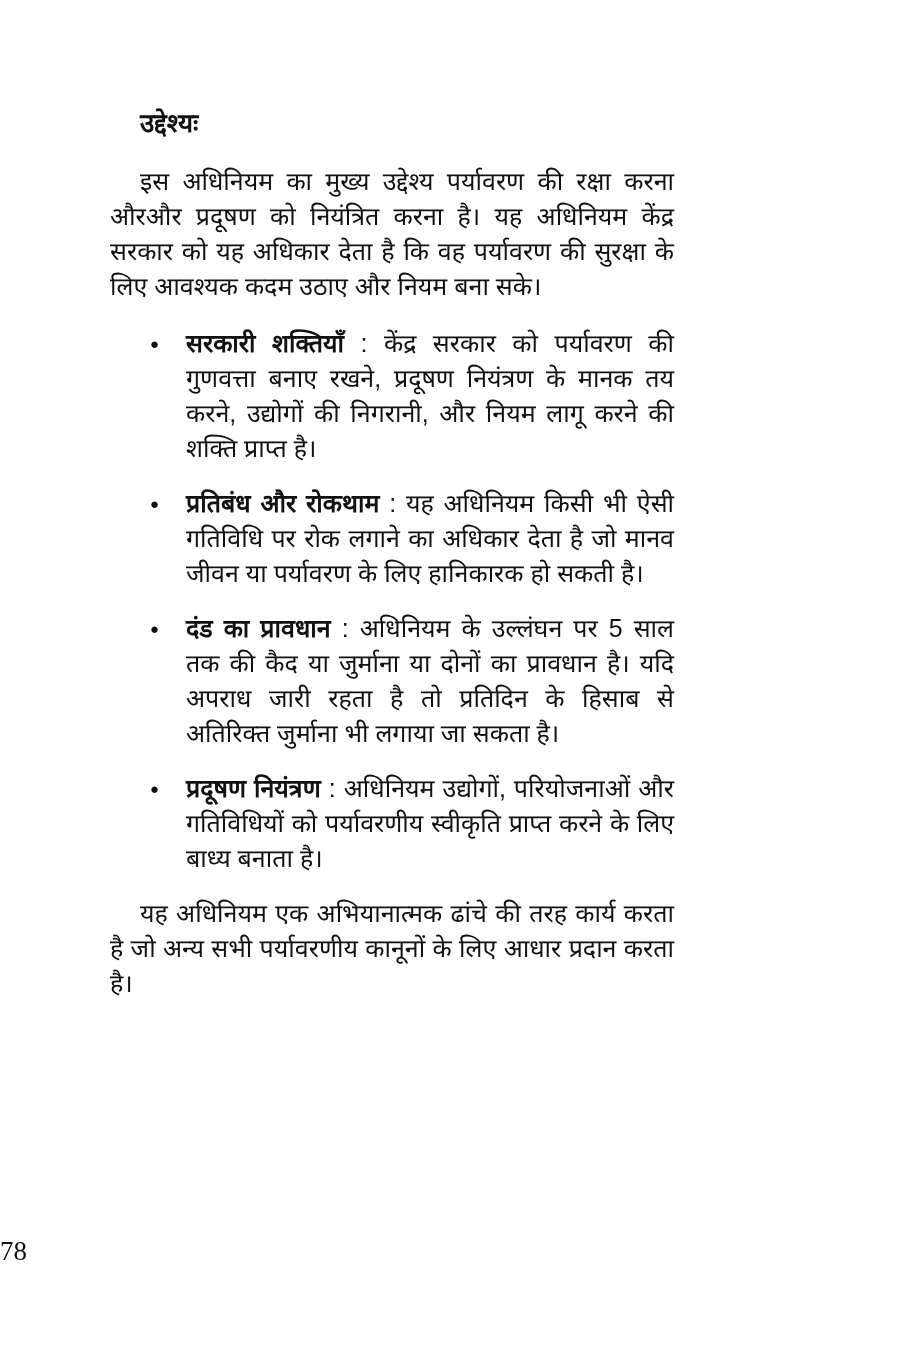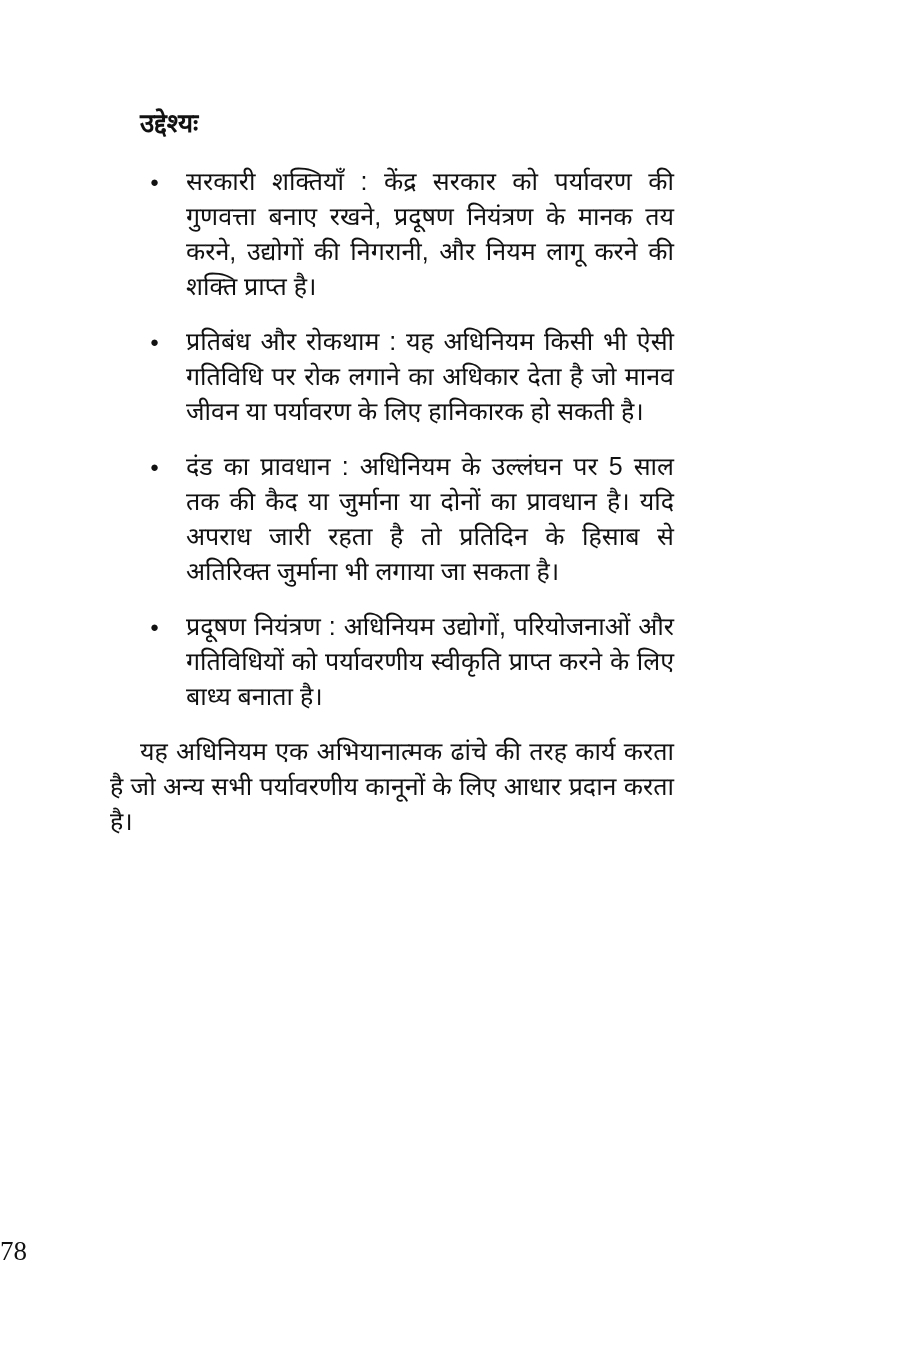--- a/index.html
+++ b/index.html
@@ -49,21 +49,21 @@
     text-align: justify;
   }
   .bullet-marker {
     position: absolute;
     left: 40px;
     top: 0;
     font-size: 15px;
     line-height: 35px;
   }
   .term {
-    font-weight: normal;
+    font-weight: bold;
   }
   .latin {
     font-family: "Liberation Serif", serif;
     font-size: 27px;
   }
   .page-number {
     position: absolute;
     left: 0;
     right: 0;
     top: 1236px;
@@ -73,20 +73,21 @@
   }
 </style>
 </head>
 <body>
 
 <div class="page">
   <div class="content">
 
     <div class="heading">उद्देश्यः</div>
 
+    <p class="para">इस अधिनियम का मुख्य उद्देश्य पर्यावरण की रक्षा करना औरऔर प्रदूषण को नियंत्रित करना है। यह अधिनियम केंद्र सरकार को यह अधिकार देता है कि वह पर्यावरण की सुरक्षा के लिए आवश्यक कदम उठाए और नियम बना सके।</p>
 
     <ul class="bullets">
       <li>
         <span class="bullet-marker">●</span><span class="term">सरकारी शक्तियाँ</span><span> : </span><span>केंद्र सरकार को पर्यावरण की गुणवत्ता बनाए रखने, प्रदूषण नियंत्रण के मानक तय करने, उद्योगों की निगरानी, और नियम लागू करने की शक्ति प्राप्त है।</span>
       </li>
       <li>
         <span class="bullet-marker">●</span><span class="term">प्रतिबंध और रोकथाम</span><span> : </span><span>यह अधिनियम किसी भी ऐसी गतिविधि पर रोक लगाने का अधिकार देता है जो मानव जीवन या पर्यावरण के लिए हानिकारक हो सकती है।</span>
       </li>
       <li>
         <span class="bullet-marker">●</span><span class="term">दंड का प्रावधान</span><span> : </span><span>अधिनियम के उल्लंघन पर 5 साल तक की कैद या जुर्माना या दोनों का प्रावधान है। यदि अपराध जारी रहता है तो प्रतिदिन के हिसाब से अतिरिक्त जुर्माना भी लगाया जा सकता है।</span>

